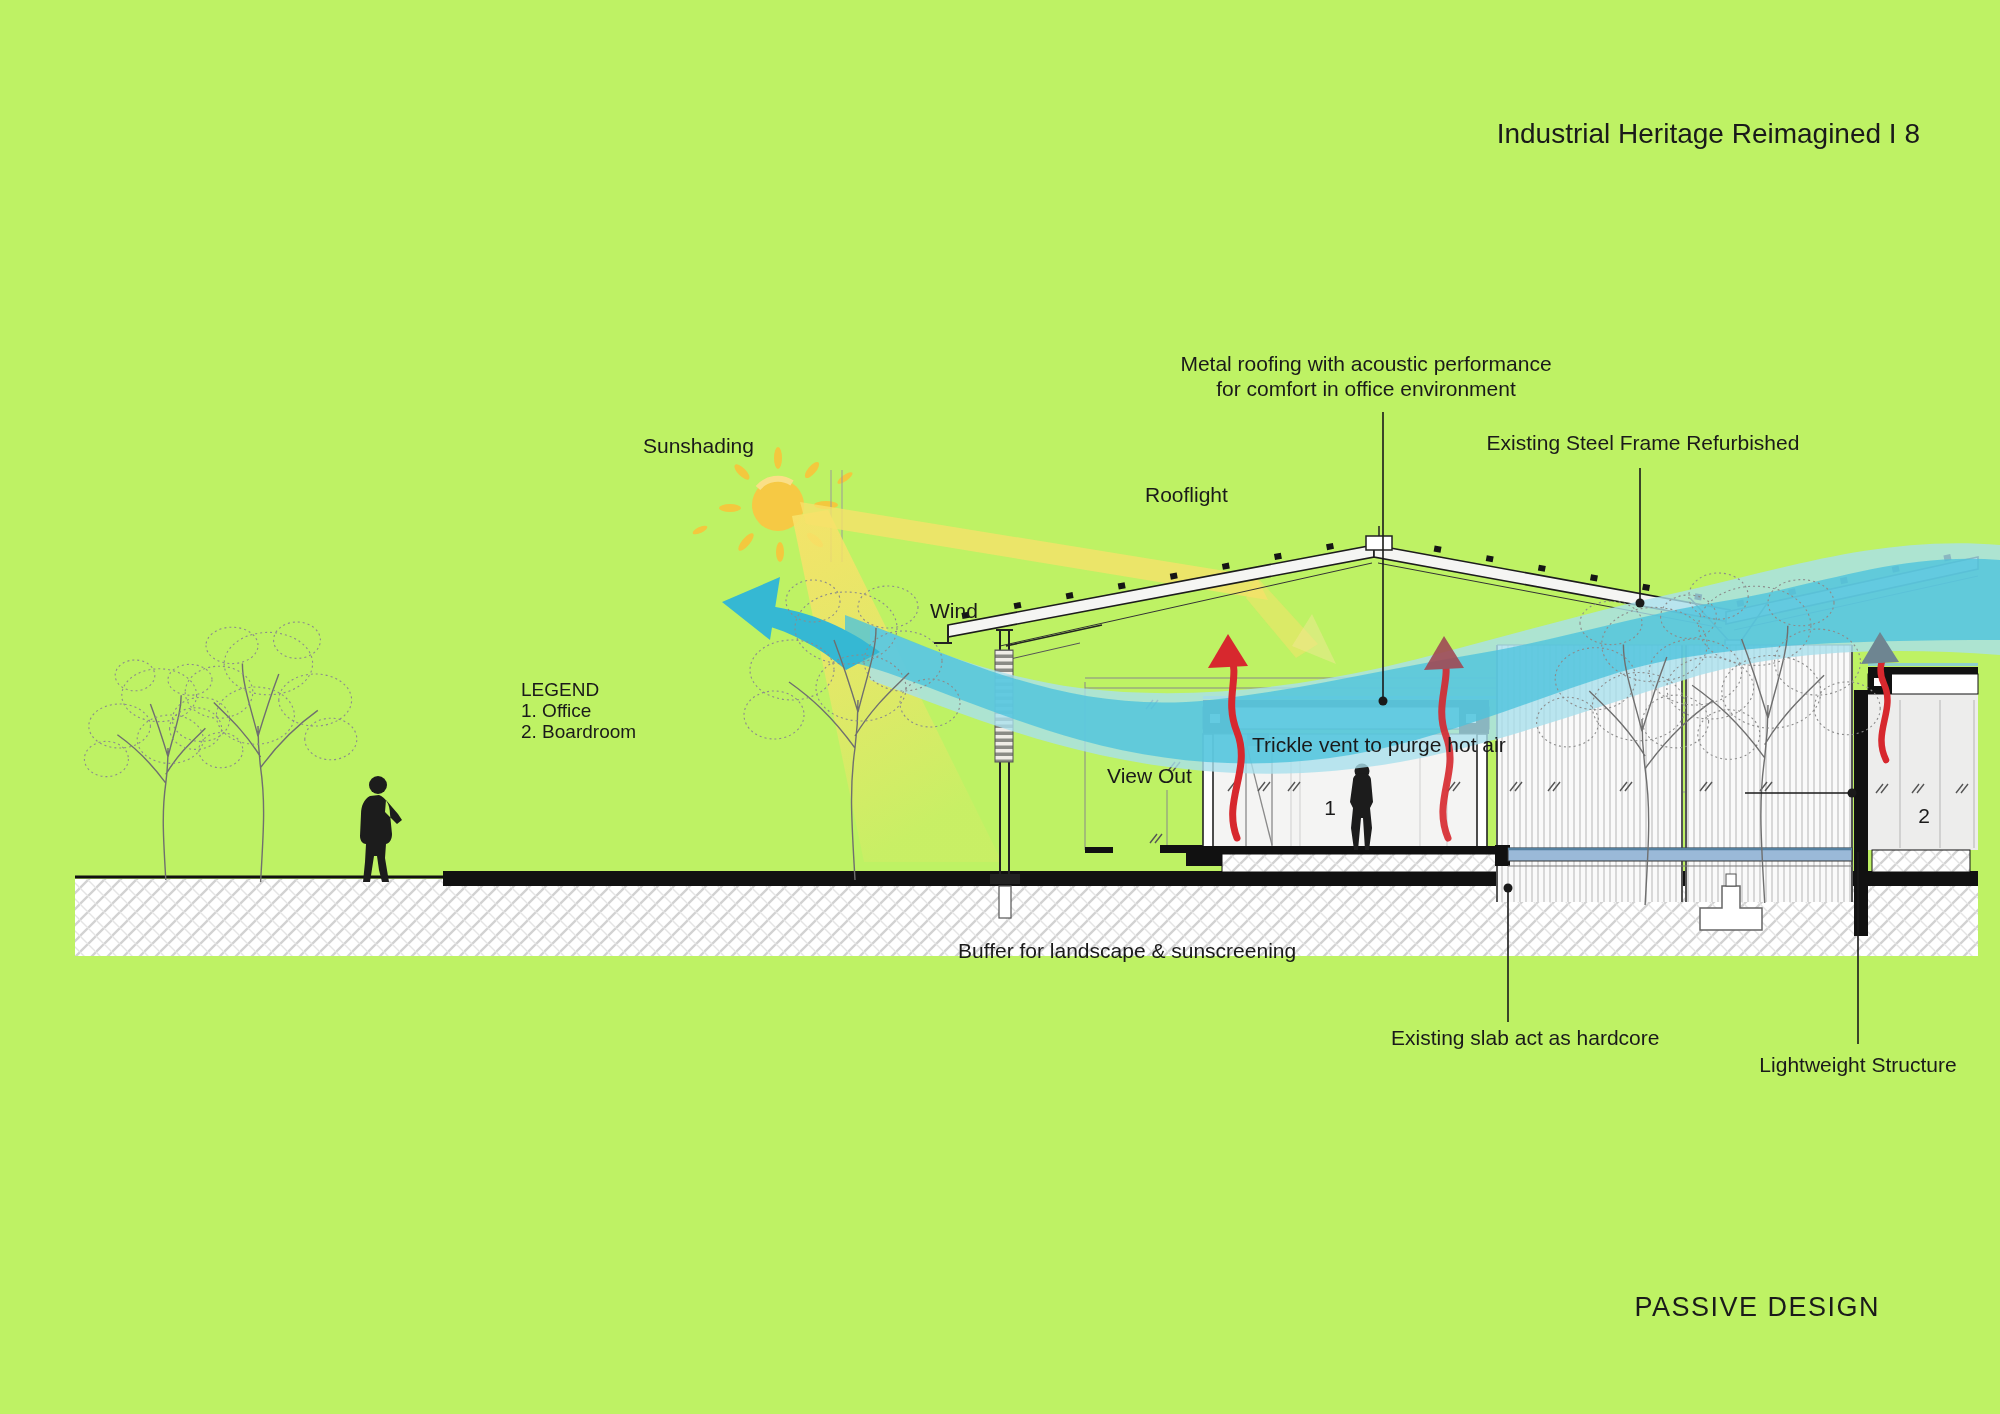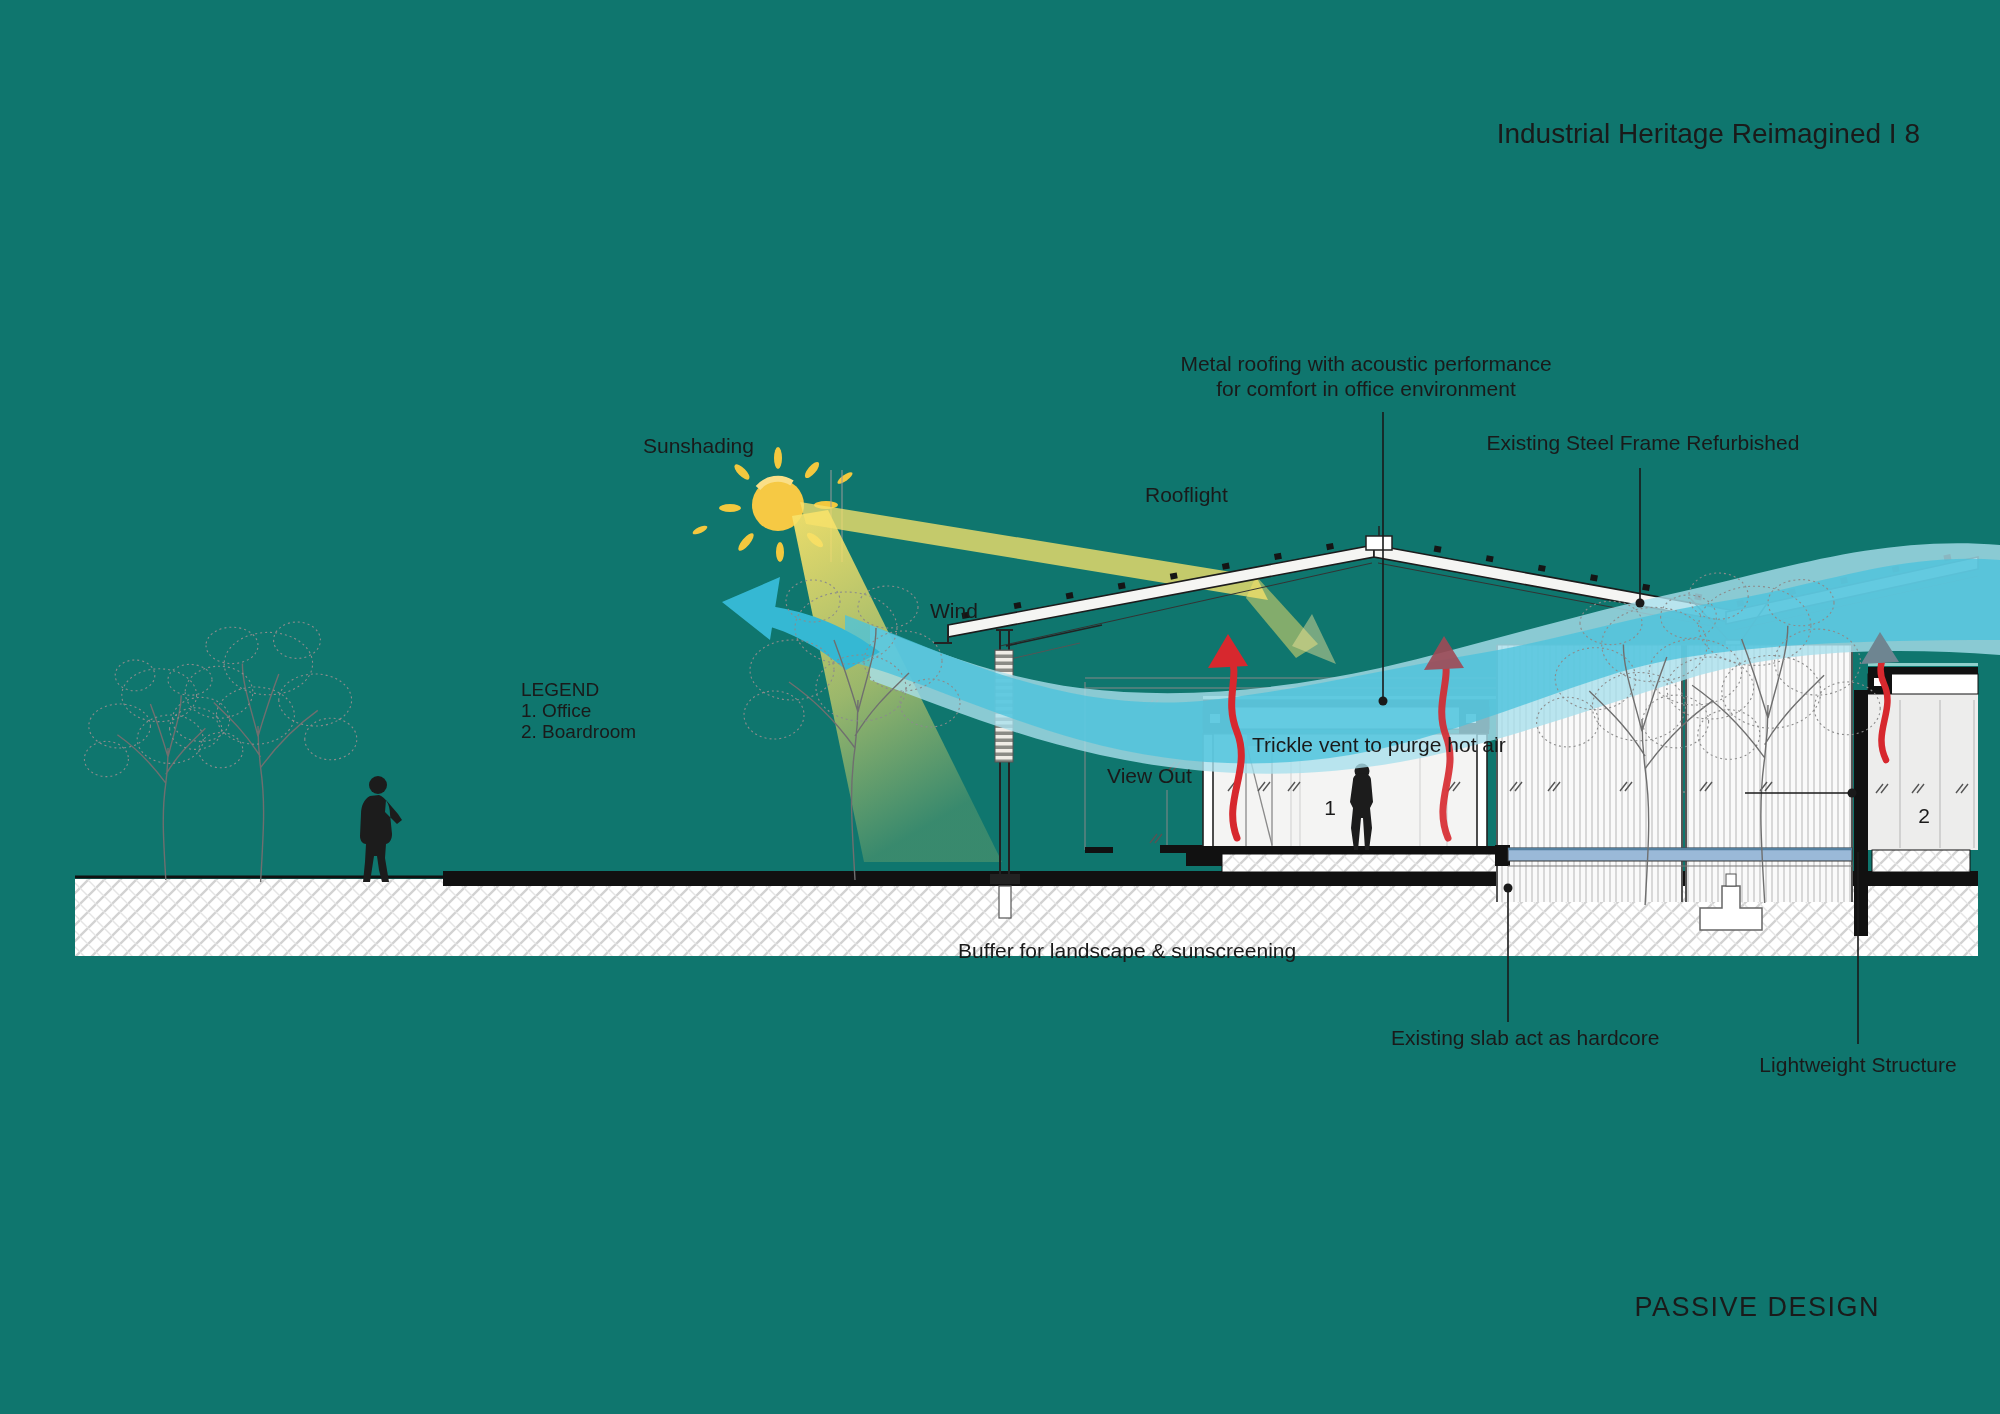--- a/index.html
+++ b/index.html
@@ -1,16 +1,16 @@
 <!DOCTYPE html>
 <html><head>
 <meta charset="utf-8">
 <style>
   html,body{margin:0;padding:0;background:#ffffff;}
-  .stage{position:relative;width:2000px;height:1414px;background:#0f766e;overflow:hidden;}
+  .stage{position:relative;width:2000px;height:1414px;background:#bef264;overflow:hidden;}
   svg{display:block;}
   text{font-family:"Liberation Sans","DejaVu Sans",sans-serif;fill:#1a1a1a;}
   .lbl{font-size:21px;}
   .lbl-s{font-size:19px;}
   .ttl{font-size:28px;}
   .pd{font-size:27px;letter-spacing:1.5px;}
   .num{font-size:21px;}
 </style>
 </head>
 <body>

